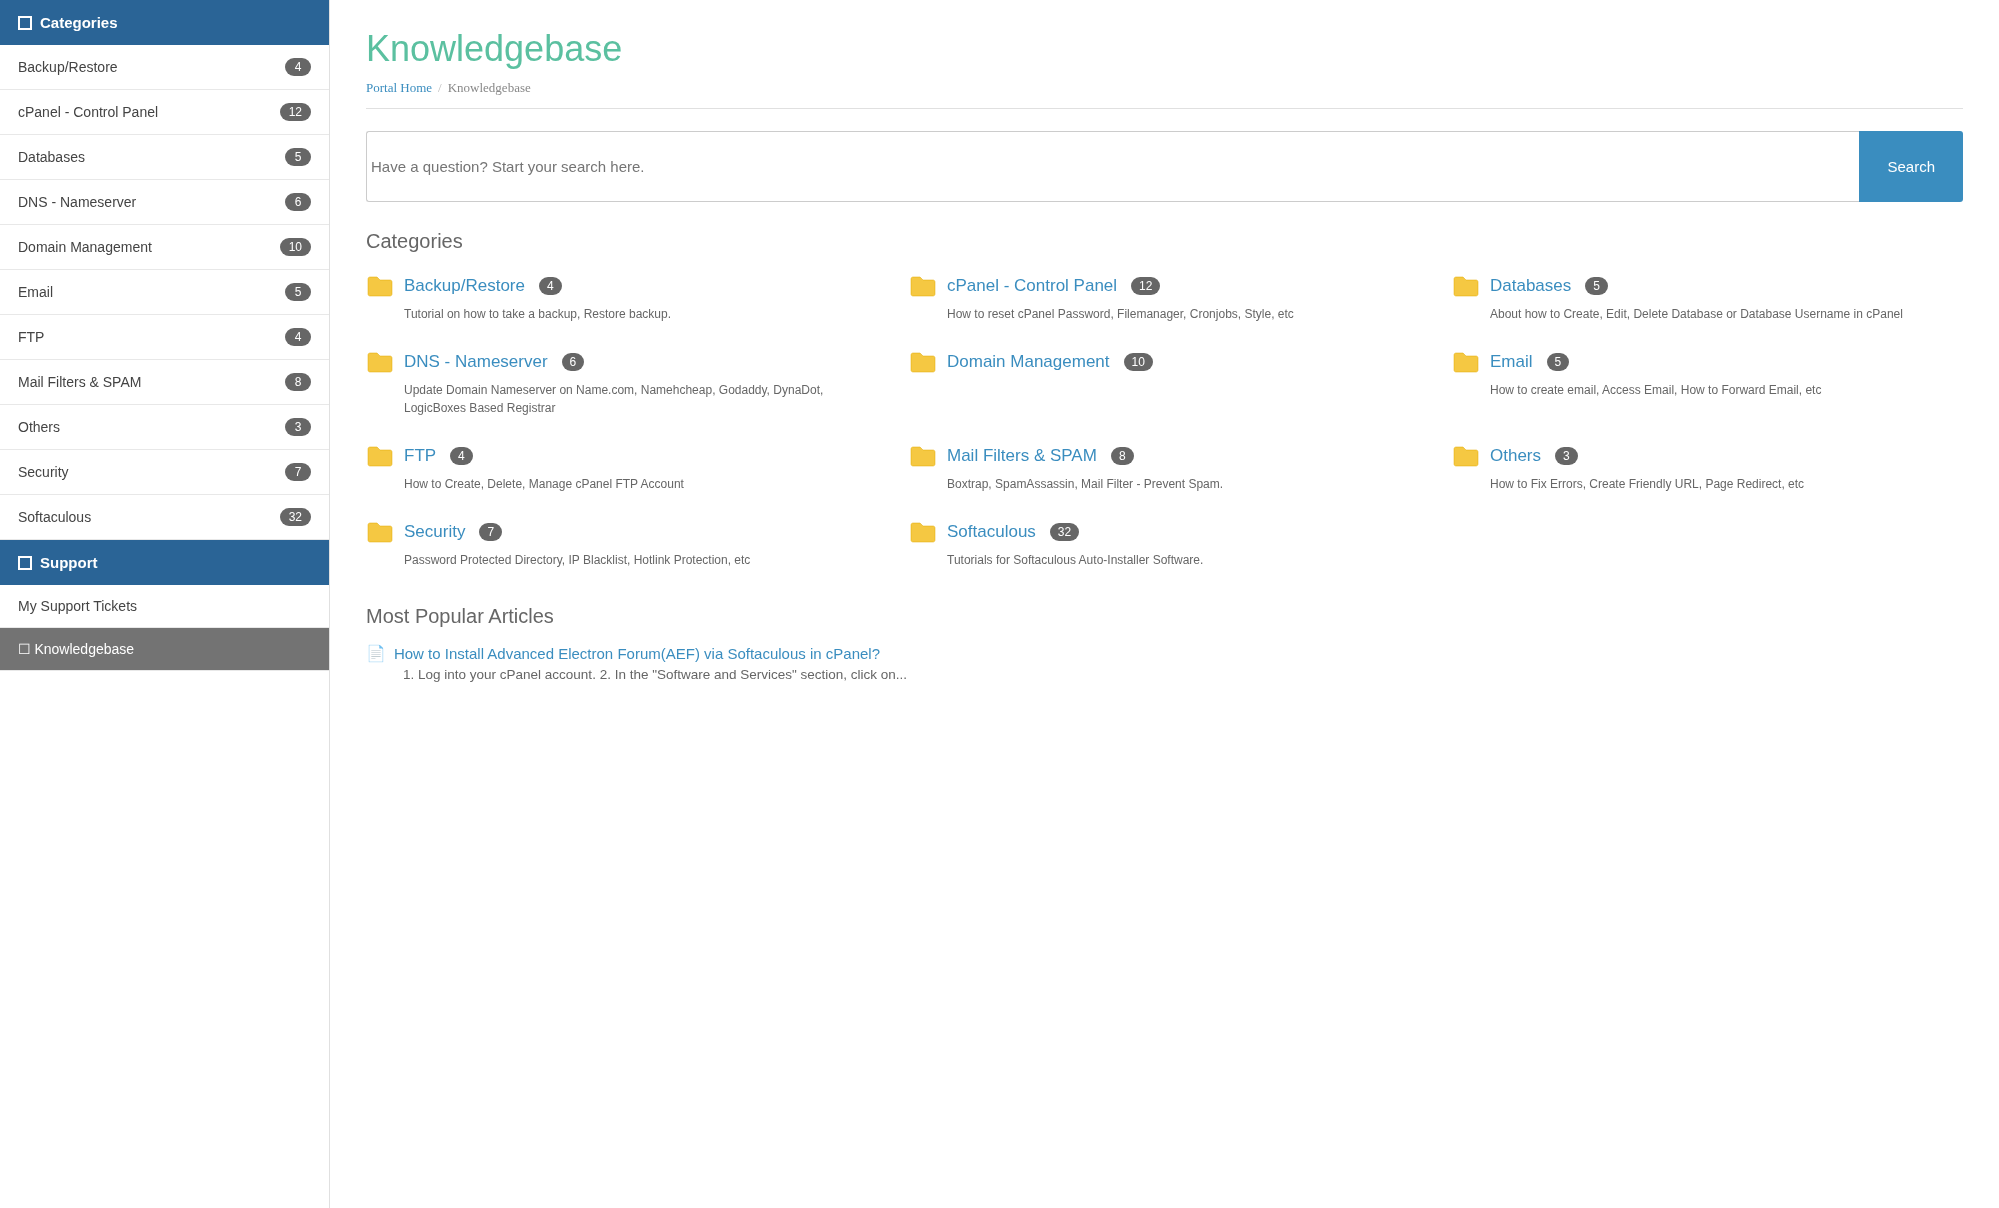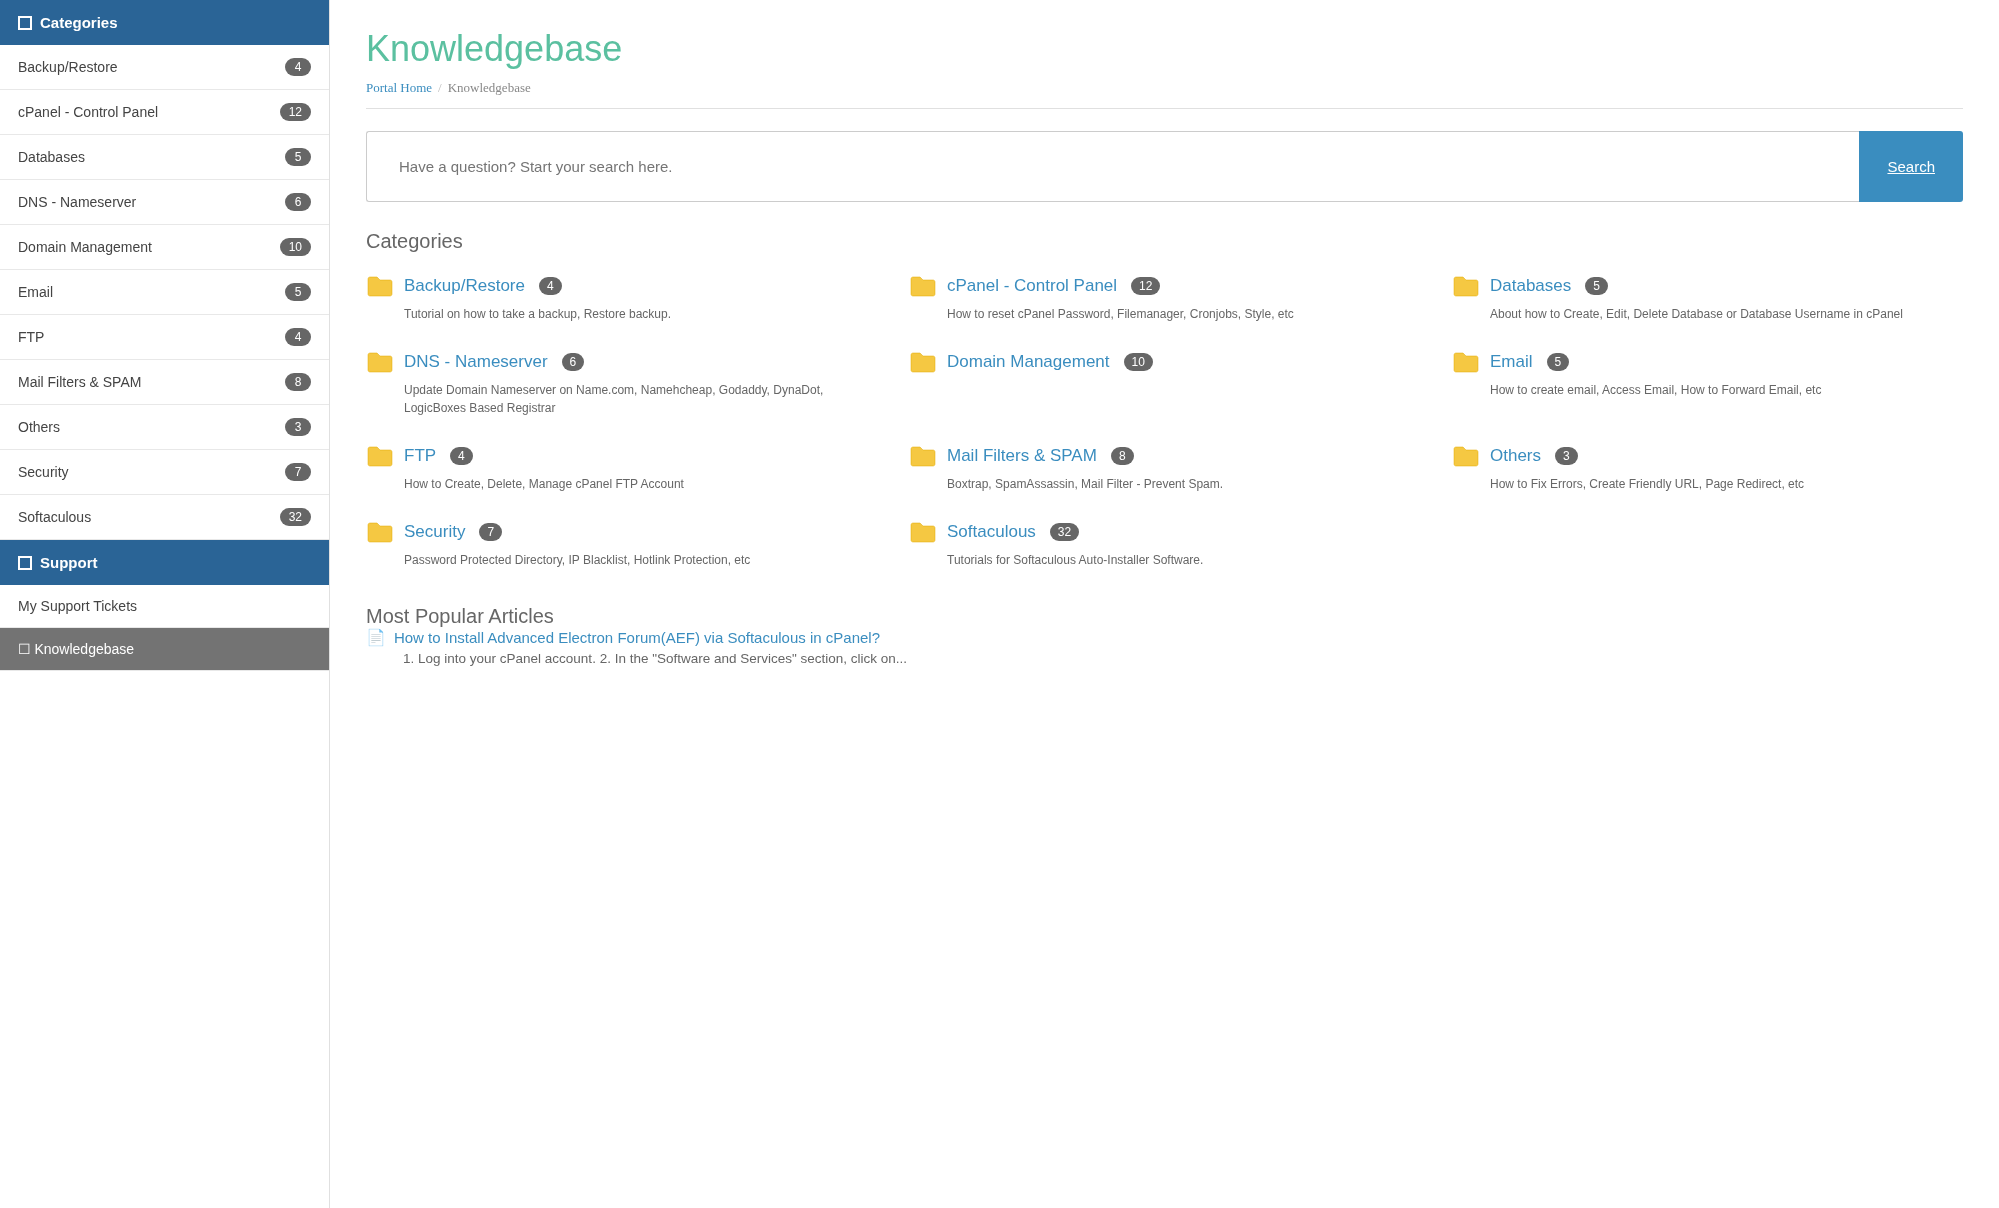--- a/index.html
+++ b/index.html
@@ -85,37 +85,36 @@
     }
     .breadcrumb-sep { color: #bbb; }
 
     
     .search-bar {
       display: flex;
       margin-bottom: 28px;
     }
     .search-bar input {
       flex: 1;
-      padding: 12px 32px;
+      padding: 12px 4px;
       border: 1px solid #ccc;
       border-right: none;
       font-size: 15px;
       color: #999;
       outline: none;
       border-radius: 3px 0 0 3px;
     }
     .search-bar button {
       background: #3a8dbf;
       color: #fff;
       border: none;
       padding: 27px 28px;
       font-size: 15px;
       cursor: pointer;
       border-radius: 0 3px 3px 0;
-      text-decoration: underline;
     }
 
     
     .section-title {
       font-size: 20px;
       font-weight: 300;
       color: #666;
       margin-bottom: 22px;
     }
 
@@ -152,20 +151,21 @@
       font-size: 12px;
       line-height: 1.5;
       margin-left: 38px;
     }
 
     
     .popular-title {
       font-size: 20px;
       font-weight: 300;
       color: #666;
+      margin-bottom: 16px;
     }
     .popular-article {
       margin-bottom: 12px;
     }
     .popular-article a {
       color: #3a8dbf;
       text-decoration: none;
       font-size: 15px;
       display: flex;
       align-items: center;

